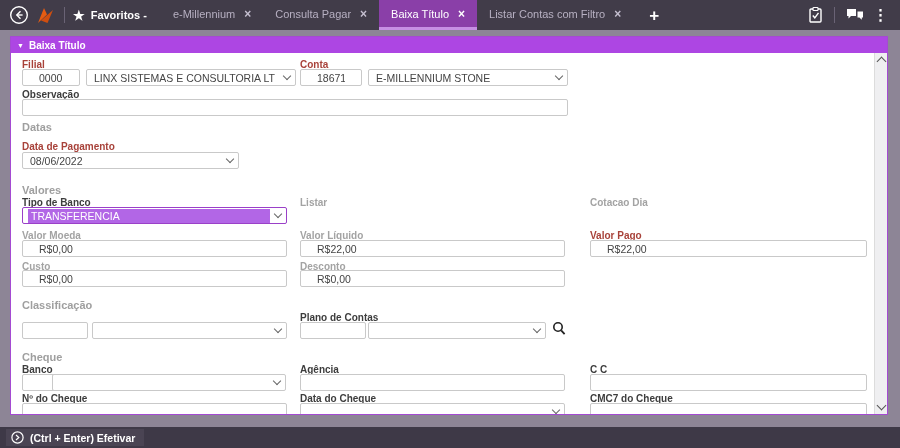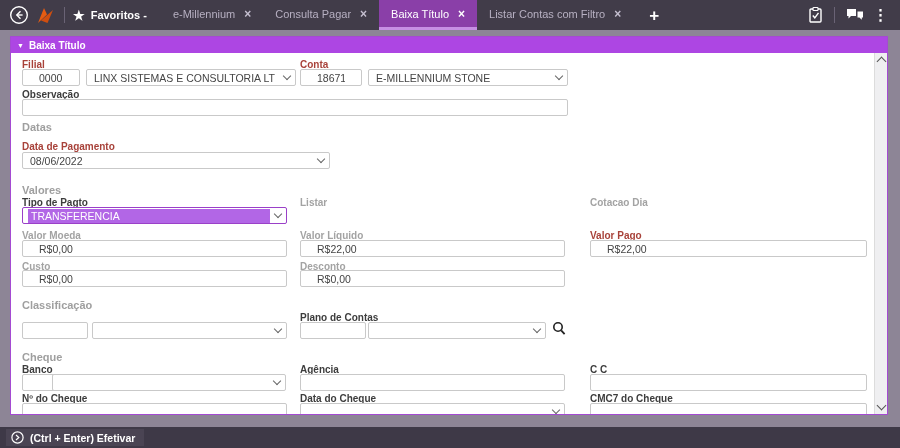--- a/index.html
+++ b/index.html
@@ -134,27 +134,27 @@
         <div class="sel" style="left:357px;top:16px;width:200px">
           <span class="txt">E-MILLENNIUM STONE</span>
           <span class="chev"></span>
         </div>
 
         <div class="lbl" style="left:11px;top:36px">Observação</div>
         <input class="in" style="left: 11px; top: 46px; width: 546px;" value="">
 
         <div class="sec" style="left:11px;top:68px">Datas</div>
         <div class="lbl req" style="left:11px;top:88px">Data de Pagamento</div>
-        <div class="sel" style="left:11px;top:99px;width:308px">
+        <div class="sel" style="left:11px;top:99px;width:217px">
           <span class="txt">08/06/2022</span>
           <span class="chev"></span>
         </div>
 
         <div class="sec" style="left:11px;top:131px">Valores</div>
-        <div class="lbl" style="left:11px;top:144px">Tipo de Pagto</div>
+        <div class="lbl" style="left:11px;top:144px">Tipo de Banco</div>
         <div class="lbl dim" style="left:289px;top:144px">Listar</div>
         <div class="lbl dim" style="left:579px;top:144px">Cotacao Dia</div>
         <div class="sel focus" style="left:11px;top:154px;width:265px">
           <span class="txt">TRANSFERENCIA</span>
           <span class="chev"></span>
         </div>
 
         <div class="lbl dim" style="left:11px;top:177px">Valor Moeda</div>
         <div class="lbl dim" style="left:289px;top:177px">Valor Líquido</div>
         <div class="lbl req" style="left:579px;top:177px">Valor Pago</div>

